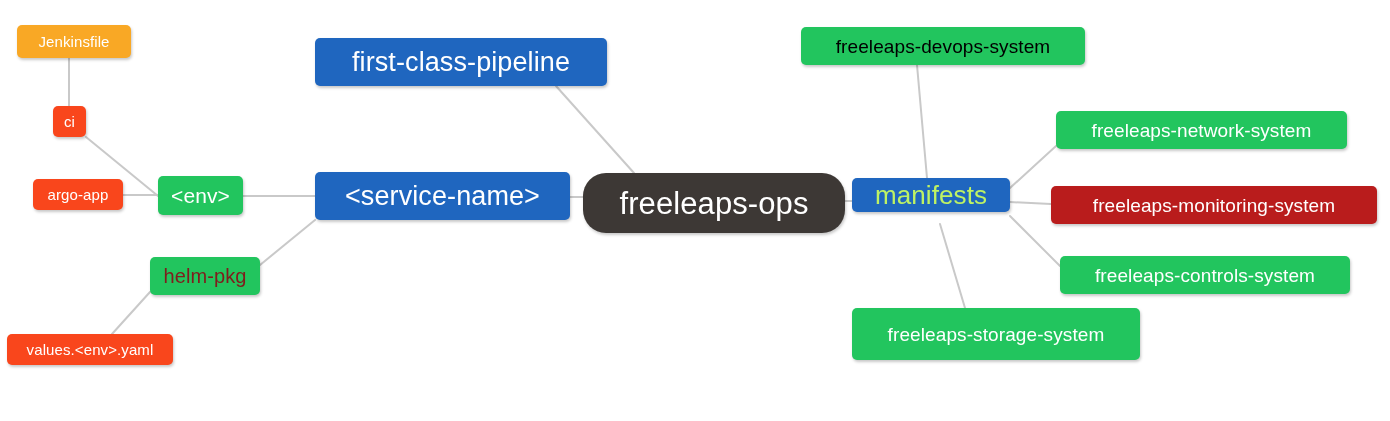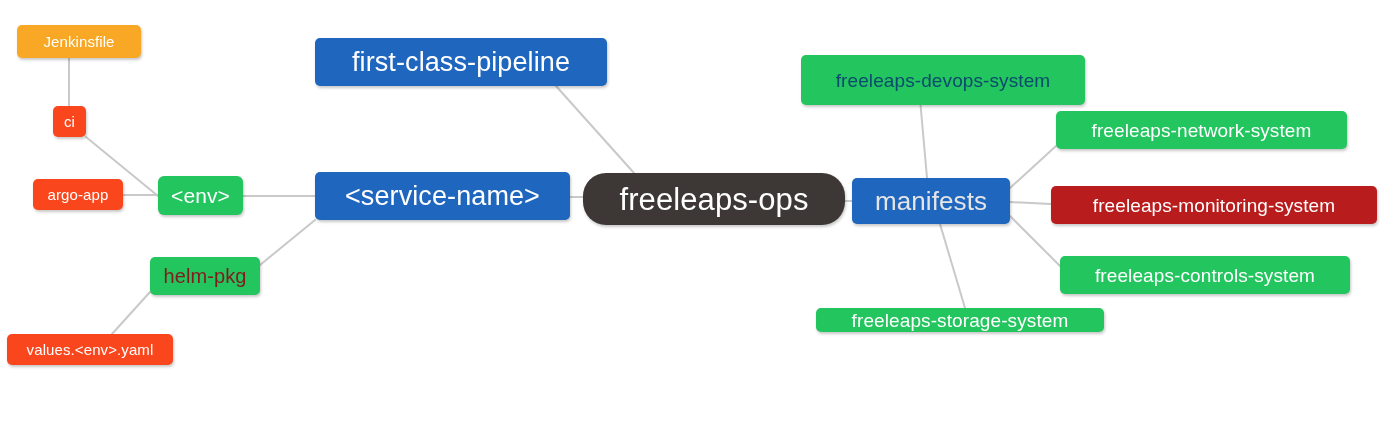--- a/index.html
+++ b/index.html
@@ -66,59 +66,59 @@
       <polyline points="570,197 583,197" class="edge" stroke="#c9c9c9"></polyline>
       <polyline points="556,86 634,173" class="edge" stroke="#c9c9c9"></polyline>
       <polyline points="845,201 852,201" class="edge" stroke="#c9c9c9"></polyline>
       <polyline points="927,178 917,65" class="edge" stroke="#c9c9c9"></polyline>
       <polyline points="1010,188 1056,146" class="edge" stroke="#c9c9c9"></polyline>
       <polyline points="1010,202 1051,204" class="edge" stroke="#c9c9c9"></polyline>
       <polyline points="1010,216 1060,266" class="edge" stroke="#c9c9c9"></polyline>
       <polyline points="940,224 965,308" class="edge" stroke="#c9c9c9"></polyline>
     </svg>
   <div id="node-layer">
-      <div class="node" style="left: 17px; top: 25px; width: 124px; height: 33px; background: rgb(249, 168, 37); font-size: 15px; color: rgb(255, 255, 255);">
+      <div class="node" style="left: 17px; top: 25px; width: 114px; height: 33px; background: rgb(249, 168, 37); font-size: 15px; color: rgb(255, 255, 255);">
         <span class="node-label">Jenkinsfile</span>
       </div>
       <div class="node" style="left: 53px; top: 106px; width: 33px; height: 31px; background: rgb(249, 70, 28); font-size: 15px; color: rgb(255, 255, 255);">
         <span class="node-label">ci</span>
       </div>
       <div class="node" style="left: 33px; top: 179px; width: 90px; height: 31px; background: rgb(249, 70, 28); font-size: 15px; color: rgb(255, 255, 255);">
         <span class="node-label">argo-app</span>
       </div>
-      <div class="node" style="left: 158px; top: 176px; width: 85px; height: 39px; background: rgb(34, 197, 94); font-size: 21px; color: rgb(255, 255, 255); border-radius: 6px;">
+      <div class="node" style="left: 158px; top: 176px; width: 85px; height: 39px; background: rgb(34, 197, 94); font-size: 21px; color: rgb(255, 255, 255);">
         <span class="node-label">&lt;env&gt;</span>
       </div>
       <div class="node" style="left: 150px; top: 257px; width: 110px; height: 38px; background: rgb(34, 197, 94); font-size: 20px; color: #7f1d1d;">
         <span class="node-label">helm-pkg</span>
       </div>
       <div class="node" style="left: 7px; top: 334px; width: 166px; height: 31px; background: rgb(249, 70, 28); font-size: 15px; color: rgb(255, 255, 255);">
         <span class="node-label">values.&lt;env&gt;.yaml</span>
       </div>
       <div class="node" style="left: 315px; top: 172px; width: 255px; height: 48px; background: rgb(31, 102, 191); font-size: 27px; color: rgb(255, 255, 255);">
         <span class="node-label">&lt;service-name&gt;</span>
       </div>
       <div class="node" style="left: 315px; top: 38px; width: 292px; height: 48px; background: rgb(31, 102, 191); font-size: 27px; color: rgb(255, 255, 255);">
         <span class="node-label">first-class-pipeline</span>
       </div>
-      <div class="node" style="left: 583px; top: 173px; width: 262px; height: 52px; background: rgb(61, 56, 53); font-size: 31px; color: rgb(255, 255, 255); border-radius: 23px;">
+      <div class="node" style="left: 583px; top: 173px; width: 262px; height: 60px; background: rgb(61, 56, 53); font-size: 31px; color: rgb(255, 255, 255); border-radius: 23px;">
         <span class="node-label">freeleaps-ops</span>
       </div>
-      <div class="node" style="left: 852px; top: 178px; width: 158px; height: 46px; background: rgb(31, 102, 191); font-size: 26px; color: #e5e5e5;">
+      <div class="node" style="left: 852px; top: 178px; width: 158px; height: 34px; background: rgb(31, 102, 191); font-size: 26px; color: #bef264;">
         <span class="node-label">manifests</span>
       </div>
-      <div class="node" style="left: 801px; top: 27px; width: 284px; height: 50px; background: rgb(34, 197, 94); font-size: 19px; color: #0c4a6e; margin-top: 28px;">
+      <div class="node" style="left: 801px; top: 27px; width: 284px; height: 38px; background: rgb(34, 197, 94); font-size: 19px; color: #000000;">
         <span class="node-label">freeleaps-devops-system</span>
       </div>
       <div class="node" style="left: 1056px; top: 111px; width: 291px; height: 38px; background: rgb(34, 197, 94); font-size: 19px; color: rgb(255, 255, 255); text-align: center;">
         <span class="node-label">freeleaps-network-system</span>
       </div>
       <div class="node" style="left: 1051px; top: 186px; width: 326px; height: 38px; background: #b91c1c; font-size: 19px; color: rgb(255, 255, 255);">
         <span class="node-label">freeleaps-monitoring-system</span>
       </div>
       <div class="node" style="left: 1060px; top: 256px; width: 290px; height: 38px; background: rgb(34, 197, 94); font-size: 19px; color: rgb(255, 255, 255);">
         <span class="node-label">freeleaps-controls-system</span>
       </div>
-      <div class="node" style="left: 816px; top: 308px; width: 288px; height: 24px; background: rgb(34, 197, 94); font-size: 19px; color: rgb(255, 255, 255);">
+      <div class="node" style="left: 852px; top: 308px; width: 288px; height: 52px; background: rgb(34, 197, 94); font-size: 19px; color: rgb(255, 255, 255);">
         <span class="node-label">freeleaps-storage-system</span>
       </div>
     </div>
 </div>
 
 </body></html>

